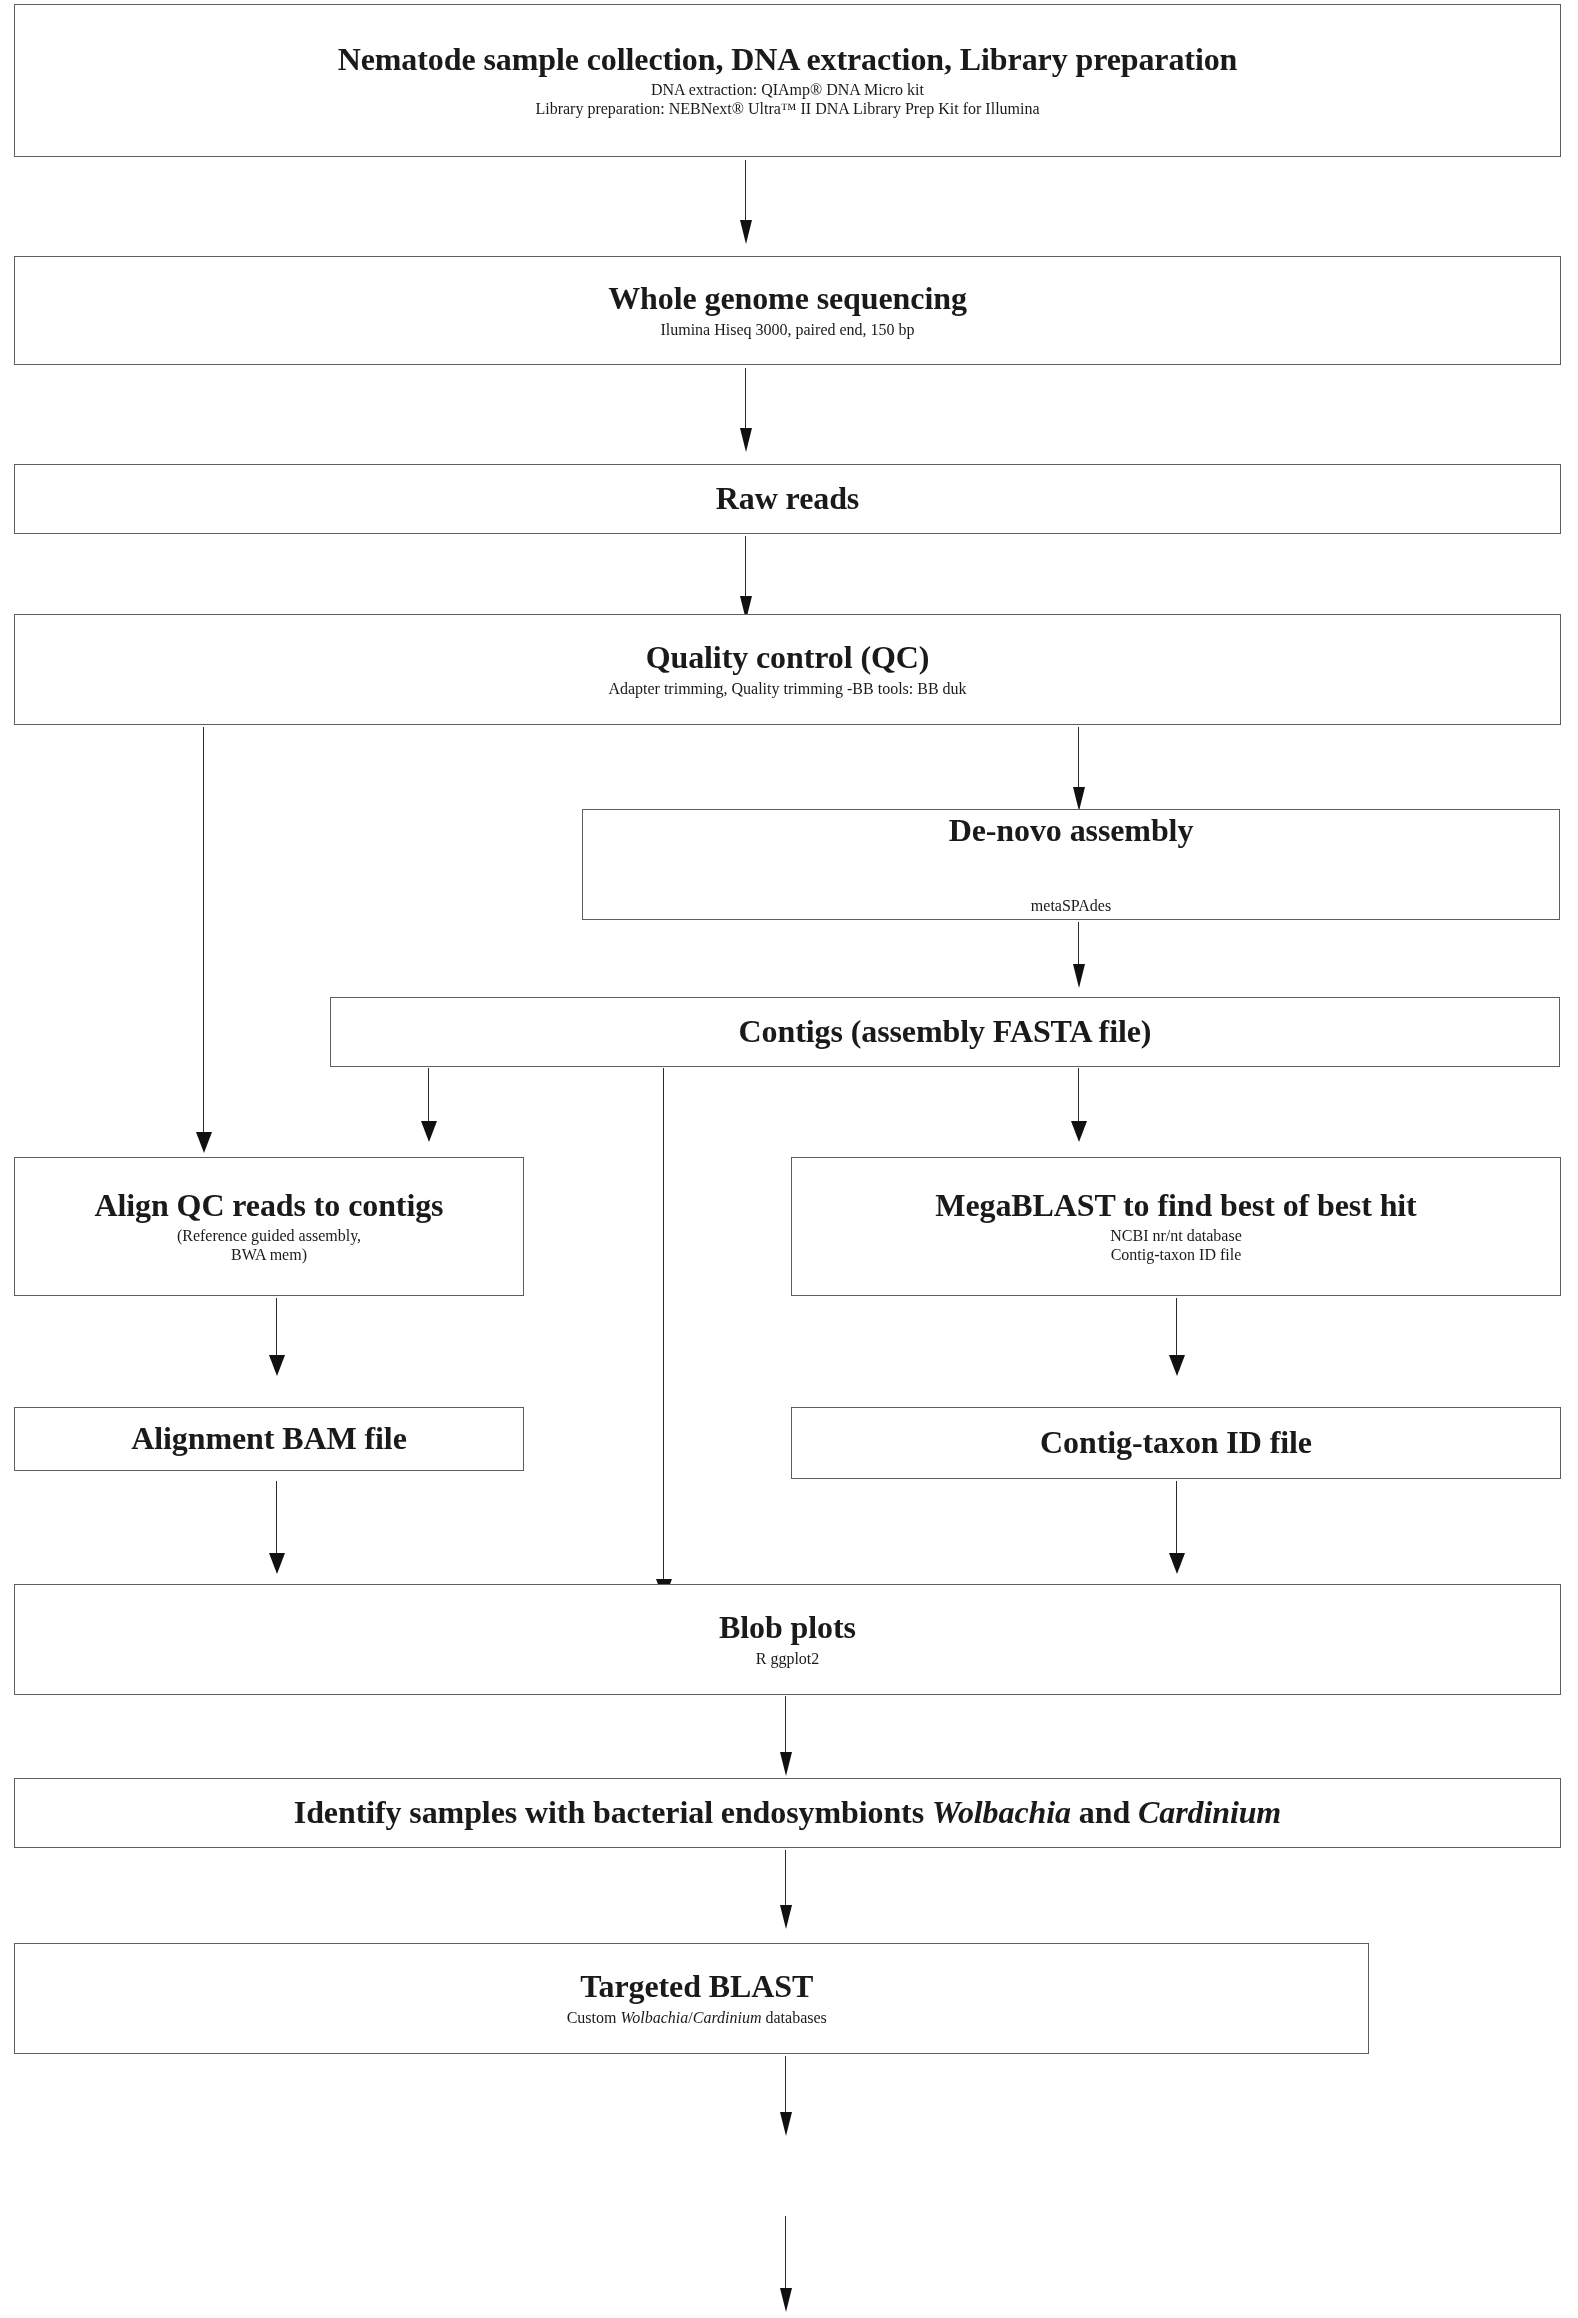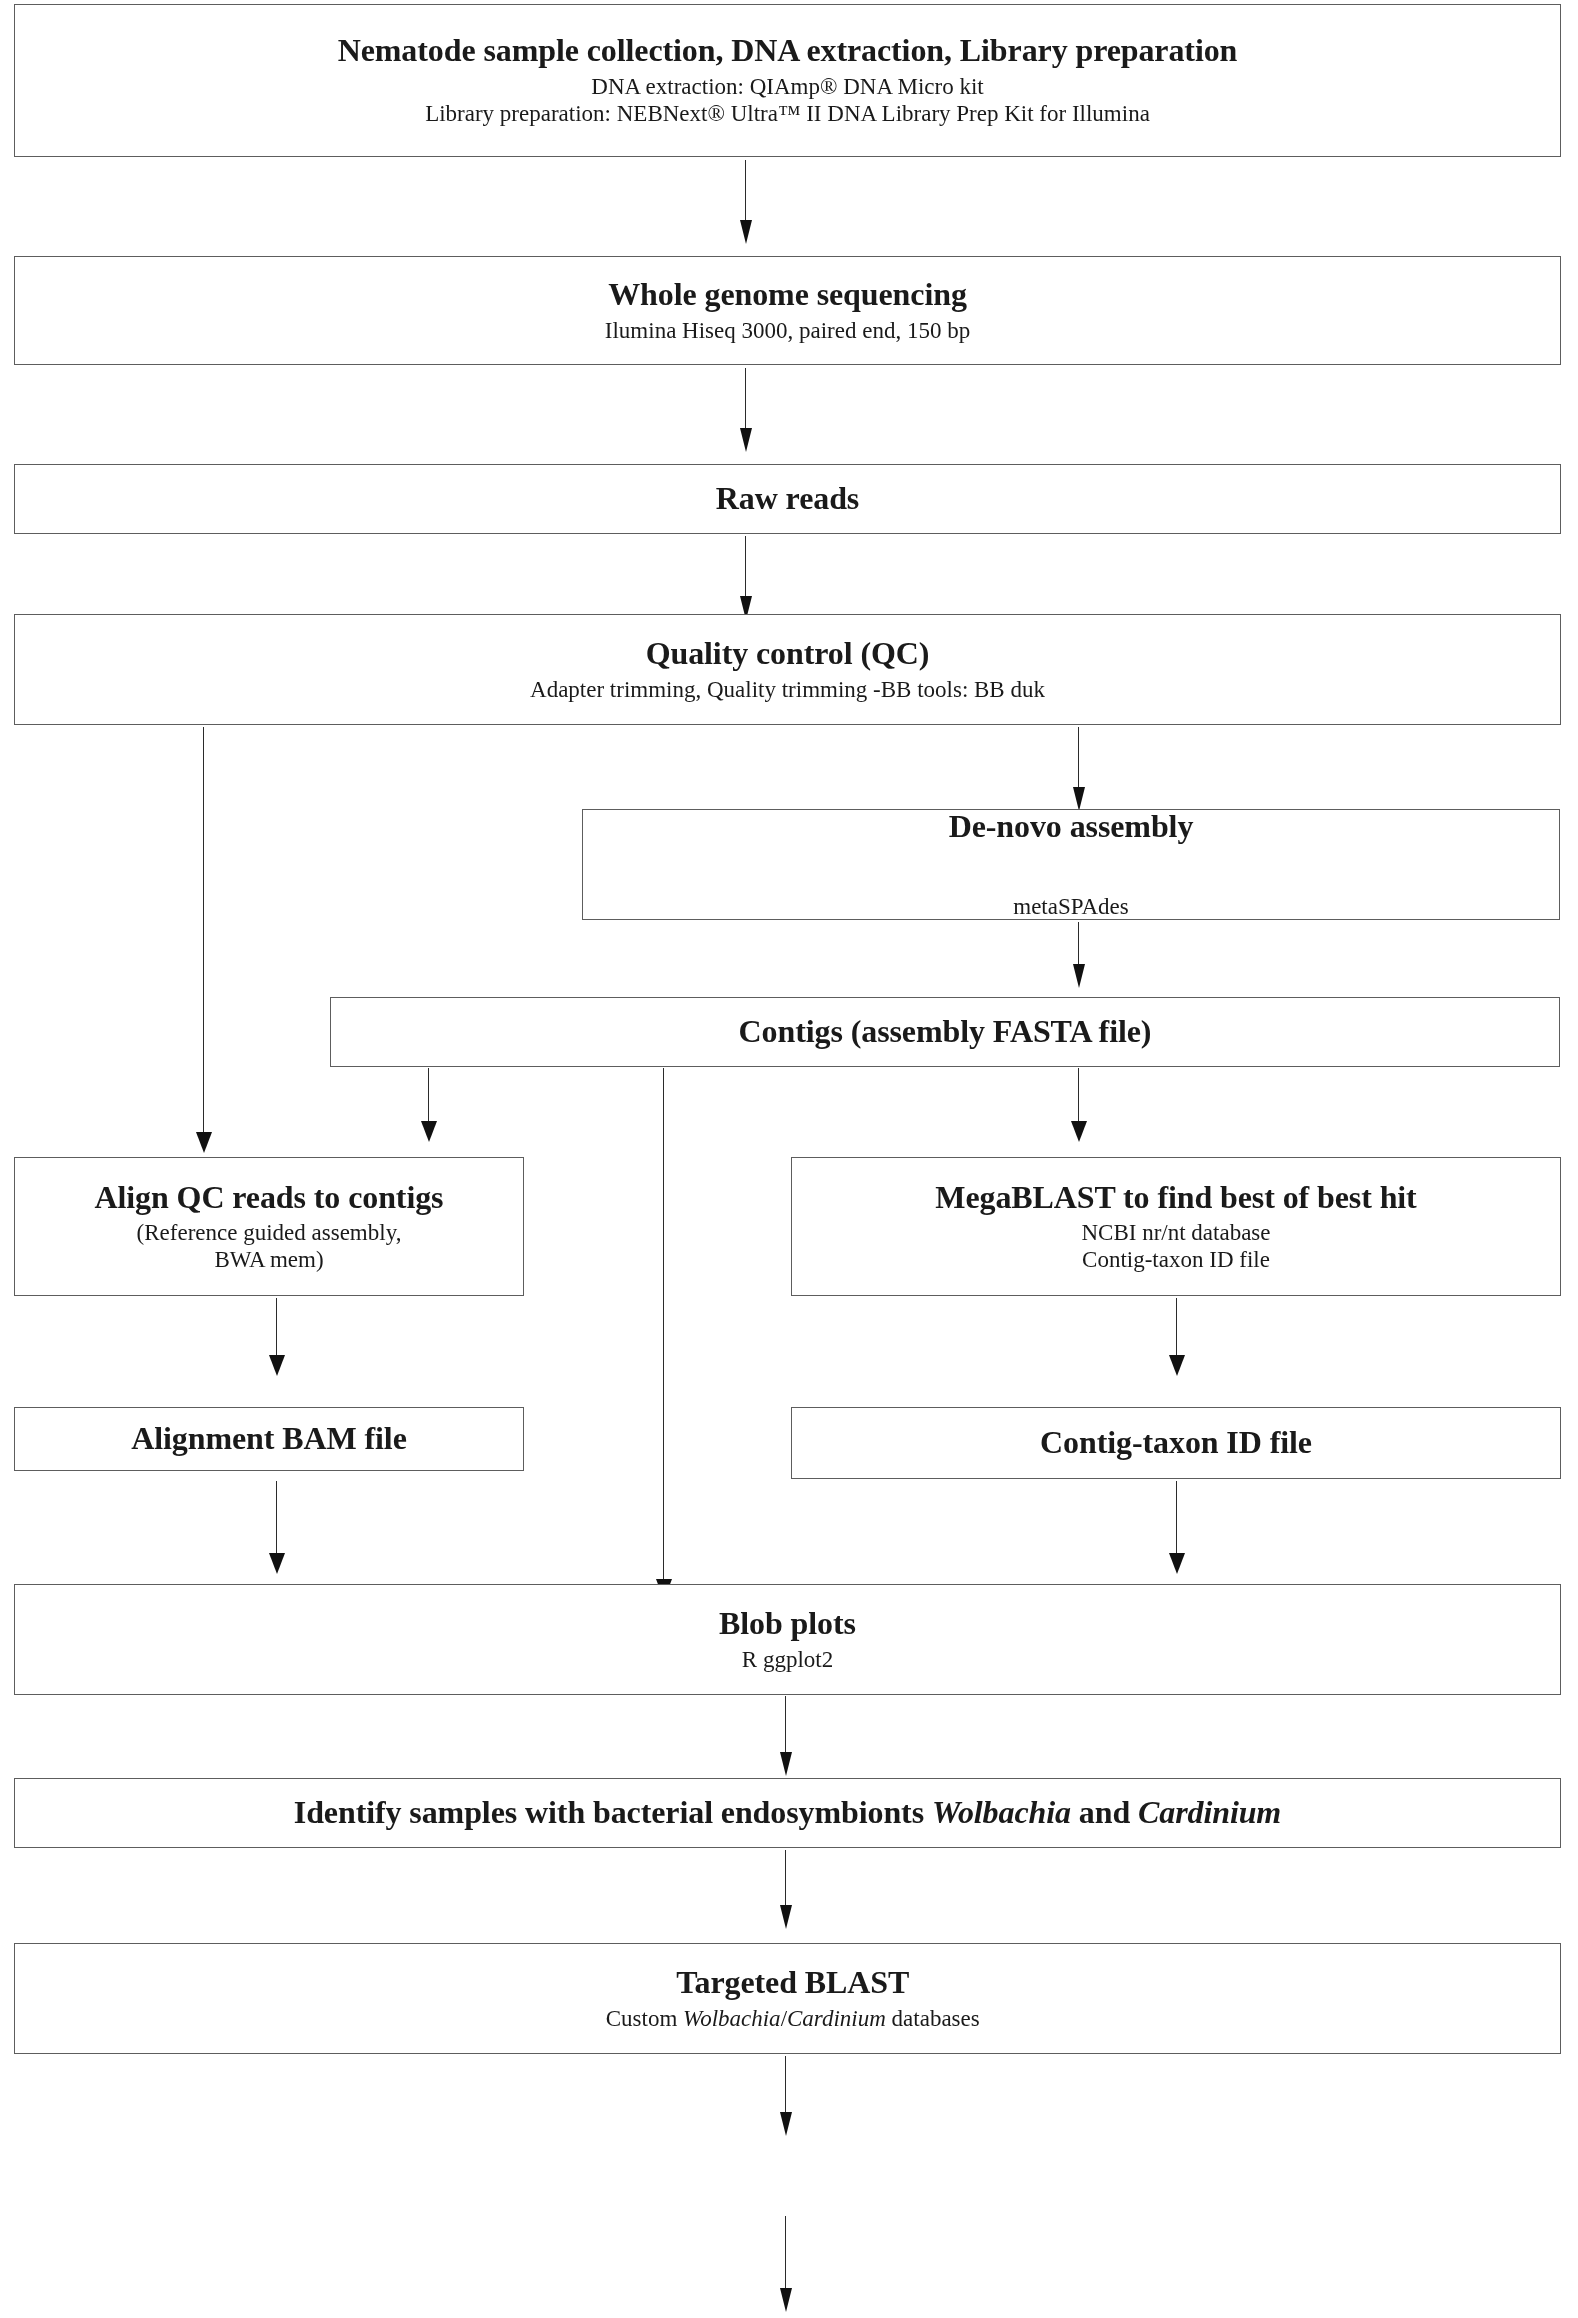--- a/index.html
+++ b/index.html
@@ -30,21 +30,21 @@
   }
   .node .title{
     font-weight:bold;
     font-size:32px;
     line-height:1.12;
     letter-spacing:-0.1px;
     white-space:nowrap;
   }
   .node .sub{
     font-weight:normal;
-    font-size:23px;
+    font-size:16px;
     line-height:1.18;
     white-space:nowrap;
   }
   .node .sub.first{margin-top:3.7px;}
   .it{font-style:italic;}
   .title .it{font-style:italic;font-weight:bold;}
 
   
   .vline{
     position:absolute;
@@ -167,21 +167,21 @@
 
   <div class="node" style="left:14px;top:1778px;width:1547px;height:70px;">
     <div class="title">
       <span>Identify samples with bacterial endosymbionts </span><span class="it">Wolbachia</span><span> and </span><span class="it">Cardinium</span>
     </div>
   </div>
 
   <div class="vline" style="left:785px;top:1850px;height:60px;"></div>
   <div class="arrowhead slim" style="left:780px;top:1905px;"></div>
 
-  <div class="node" style="left:14px;top:1943px;width:1547px;height:111px;padding-left:17px;">
+  <div class="node" style="left:14px;top:1943px;width:1355px;height:111px;padding-left:17px;">
     <div class="title">Targeted BLAST</div>
     <div class="sub first">
       <span>Custom </span><span class="it">Wolbachia</span><span>/</span><span class="it">Cardinium</span><span> databases</span>
     </div>
   </div>
 
   <div class="vline" style="left:785px;top:2056px;height:60px;"></div>
   <div class="arrowhead slim" style="left:780px;top:2112px;"></div>
 
 

